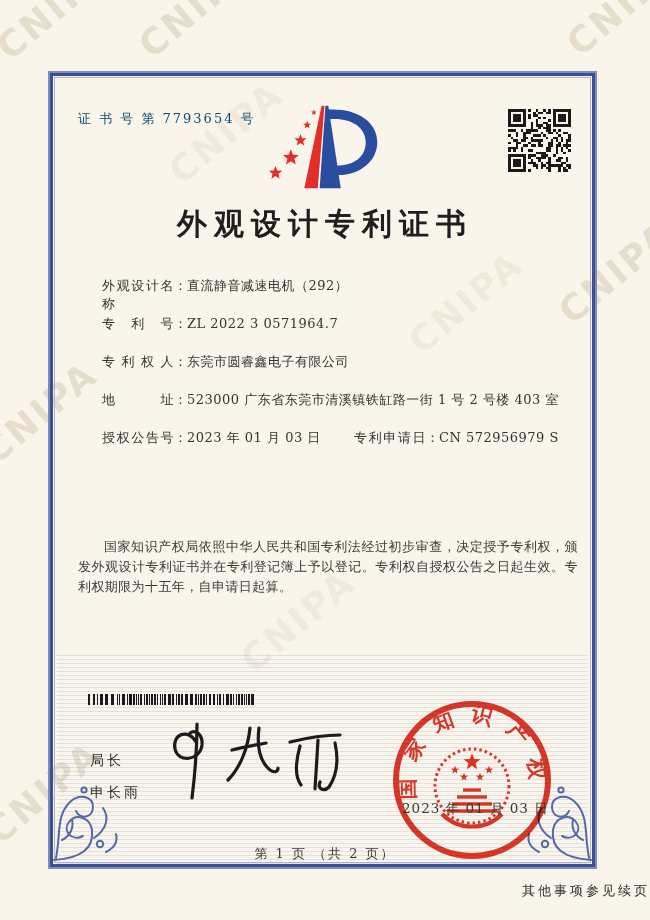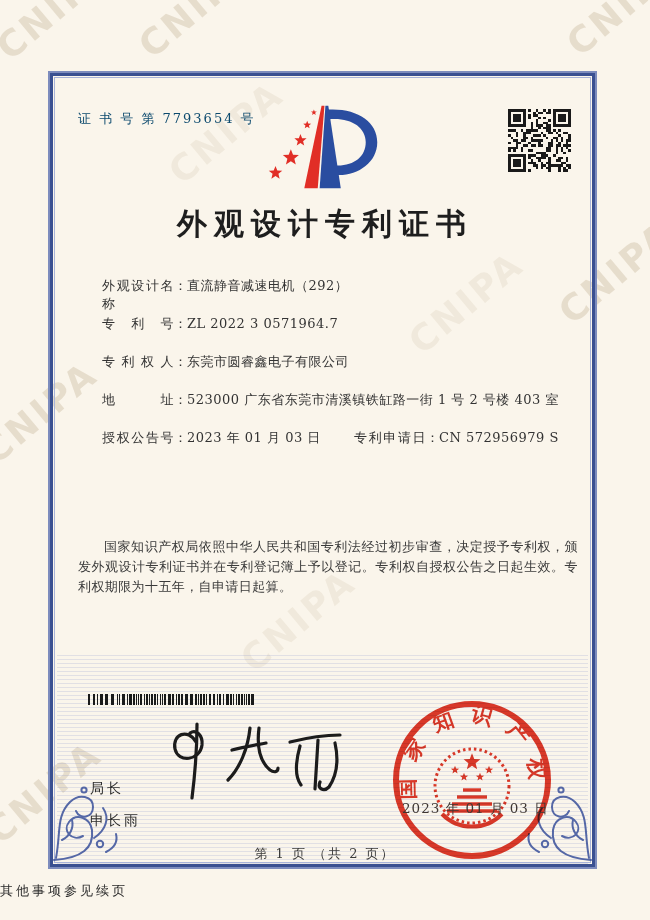--- a/index.html
+++ b/index.html
@@ -47,34 +47,34 @@
   .grant-cell2{position:absolute;left:252px;top:0;}
   .paras{
     position:absolute;left:78px;top:537px;width:500px;z-index:3;
     font-size:13px;line-height:20px;letter-spacing:0.4px;color:#3a3a3a;text-align:justify;
   }
   .paras p{margin:0;text-indent:2em;}
   .barcode{position:absolute;left:88px;top:694px;width:168px;height:11px;z-index:3;}
   .signer{
     position:absolute;left:90px;top:744px;z-index:4;
     font-family:"DejaVu Sans","Liberation Sans",sans-serif;
-    font-size:14px;letter-spacing:3px;color:#2b2b2b;line-height:32px;margin-top:28px;
+    font-size:14px;letter-spacing:3px;color:#2b2b2b;line-height:32px;
   }
   .signature{position:absolute;left:162px;top:716px;width:185px;height:95px;z-index:4;}
   .seal{position:absolute;left:392px;top:700px;width:160px;height:160px;z-index:5;opacity:0.93;mix-blend-mode:multiply;}
   .seal-date{
     position:absolute;left:402px;top:800px;z-index:6;
     font-size:13.5px;letter-spacing:1px;color:#3f3733;white-space:nowrap;
   }
   .page-footer{
     position:absolute;left:0;top:845px;width:650px;text-align:center;z-index:3;
     font-size:13px;letter-spacing:2px;color:#3a3a3a;
   }
   .cont-note{
-    position:absolute;left:0;top:882px;width:650px;text-align:left;z-index:3;
+    position:absolute;left:0;top:882px;width:650px;text-align:right;z-index:3;
     font-size:13px;letter-spacing:3px;color:#2b2b2b;
   }
   .corner{position:absolute;width:95px;height:95px;z-index:4;}
   .corner.bl{left:48px;top:770px;}
   .corner.br{left:502px;top:770px;transform:scaleX(-1);}
 </style>
 </head>
 <body>
 
 <div class="page">

